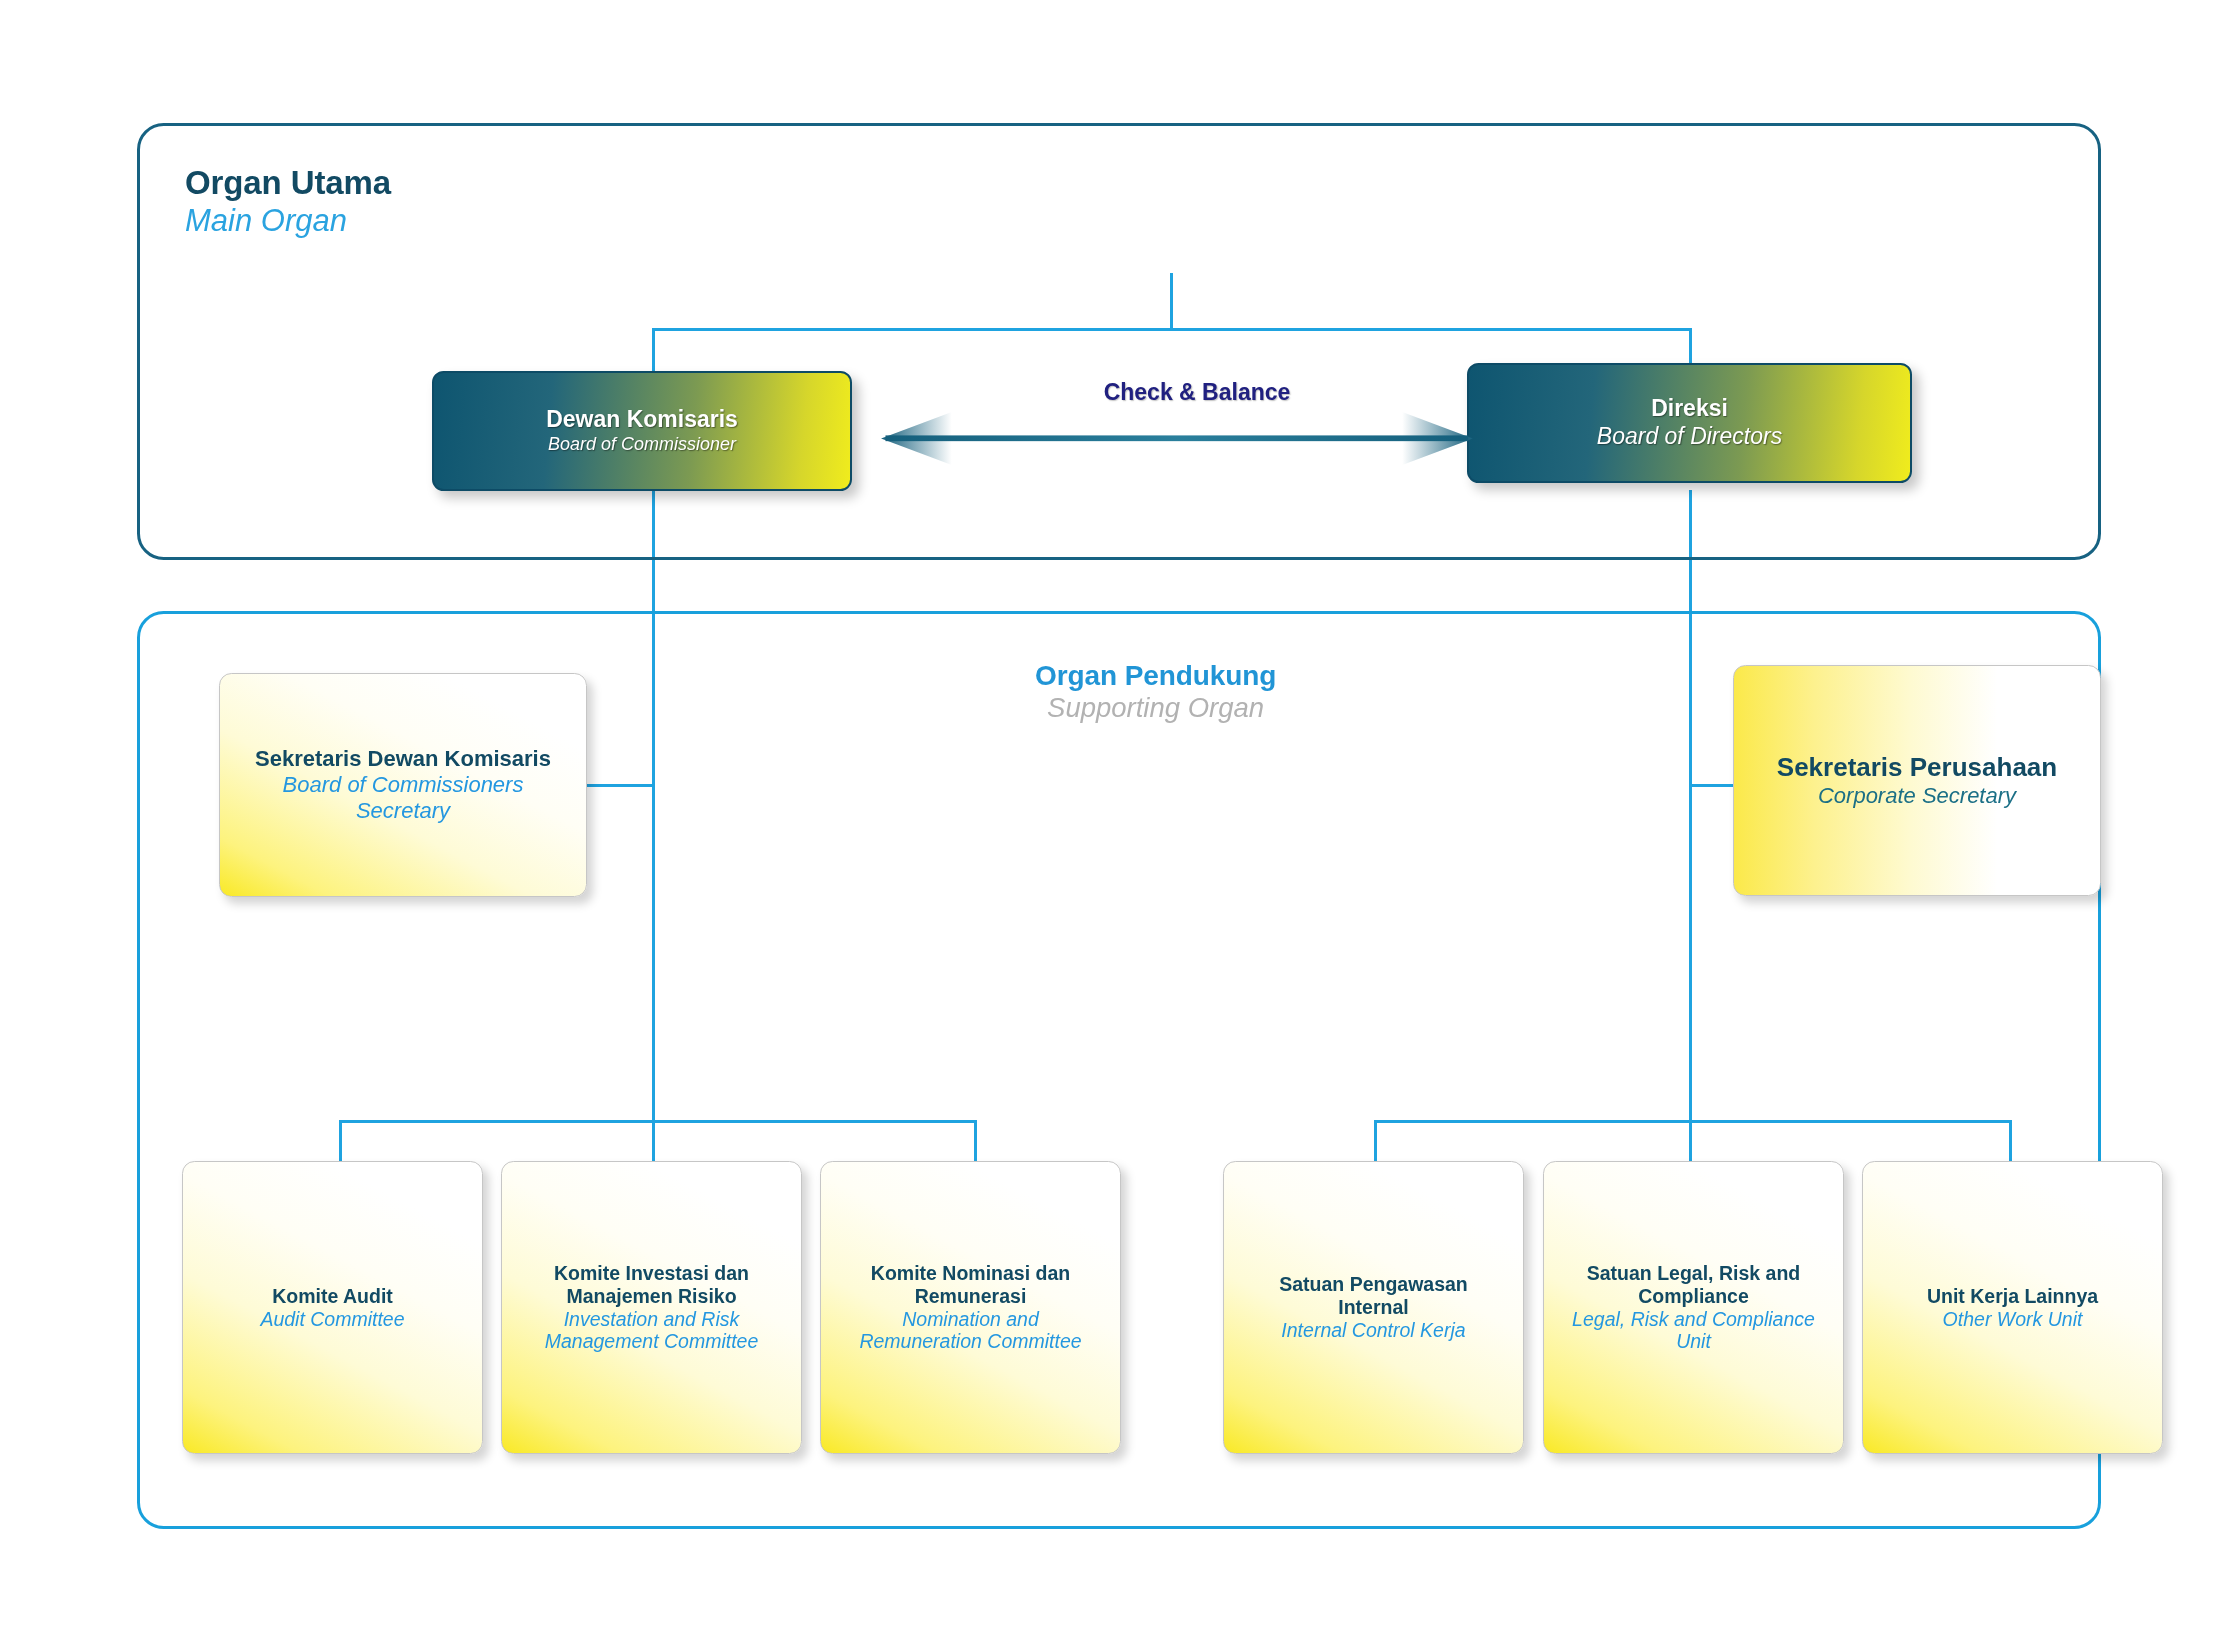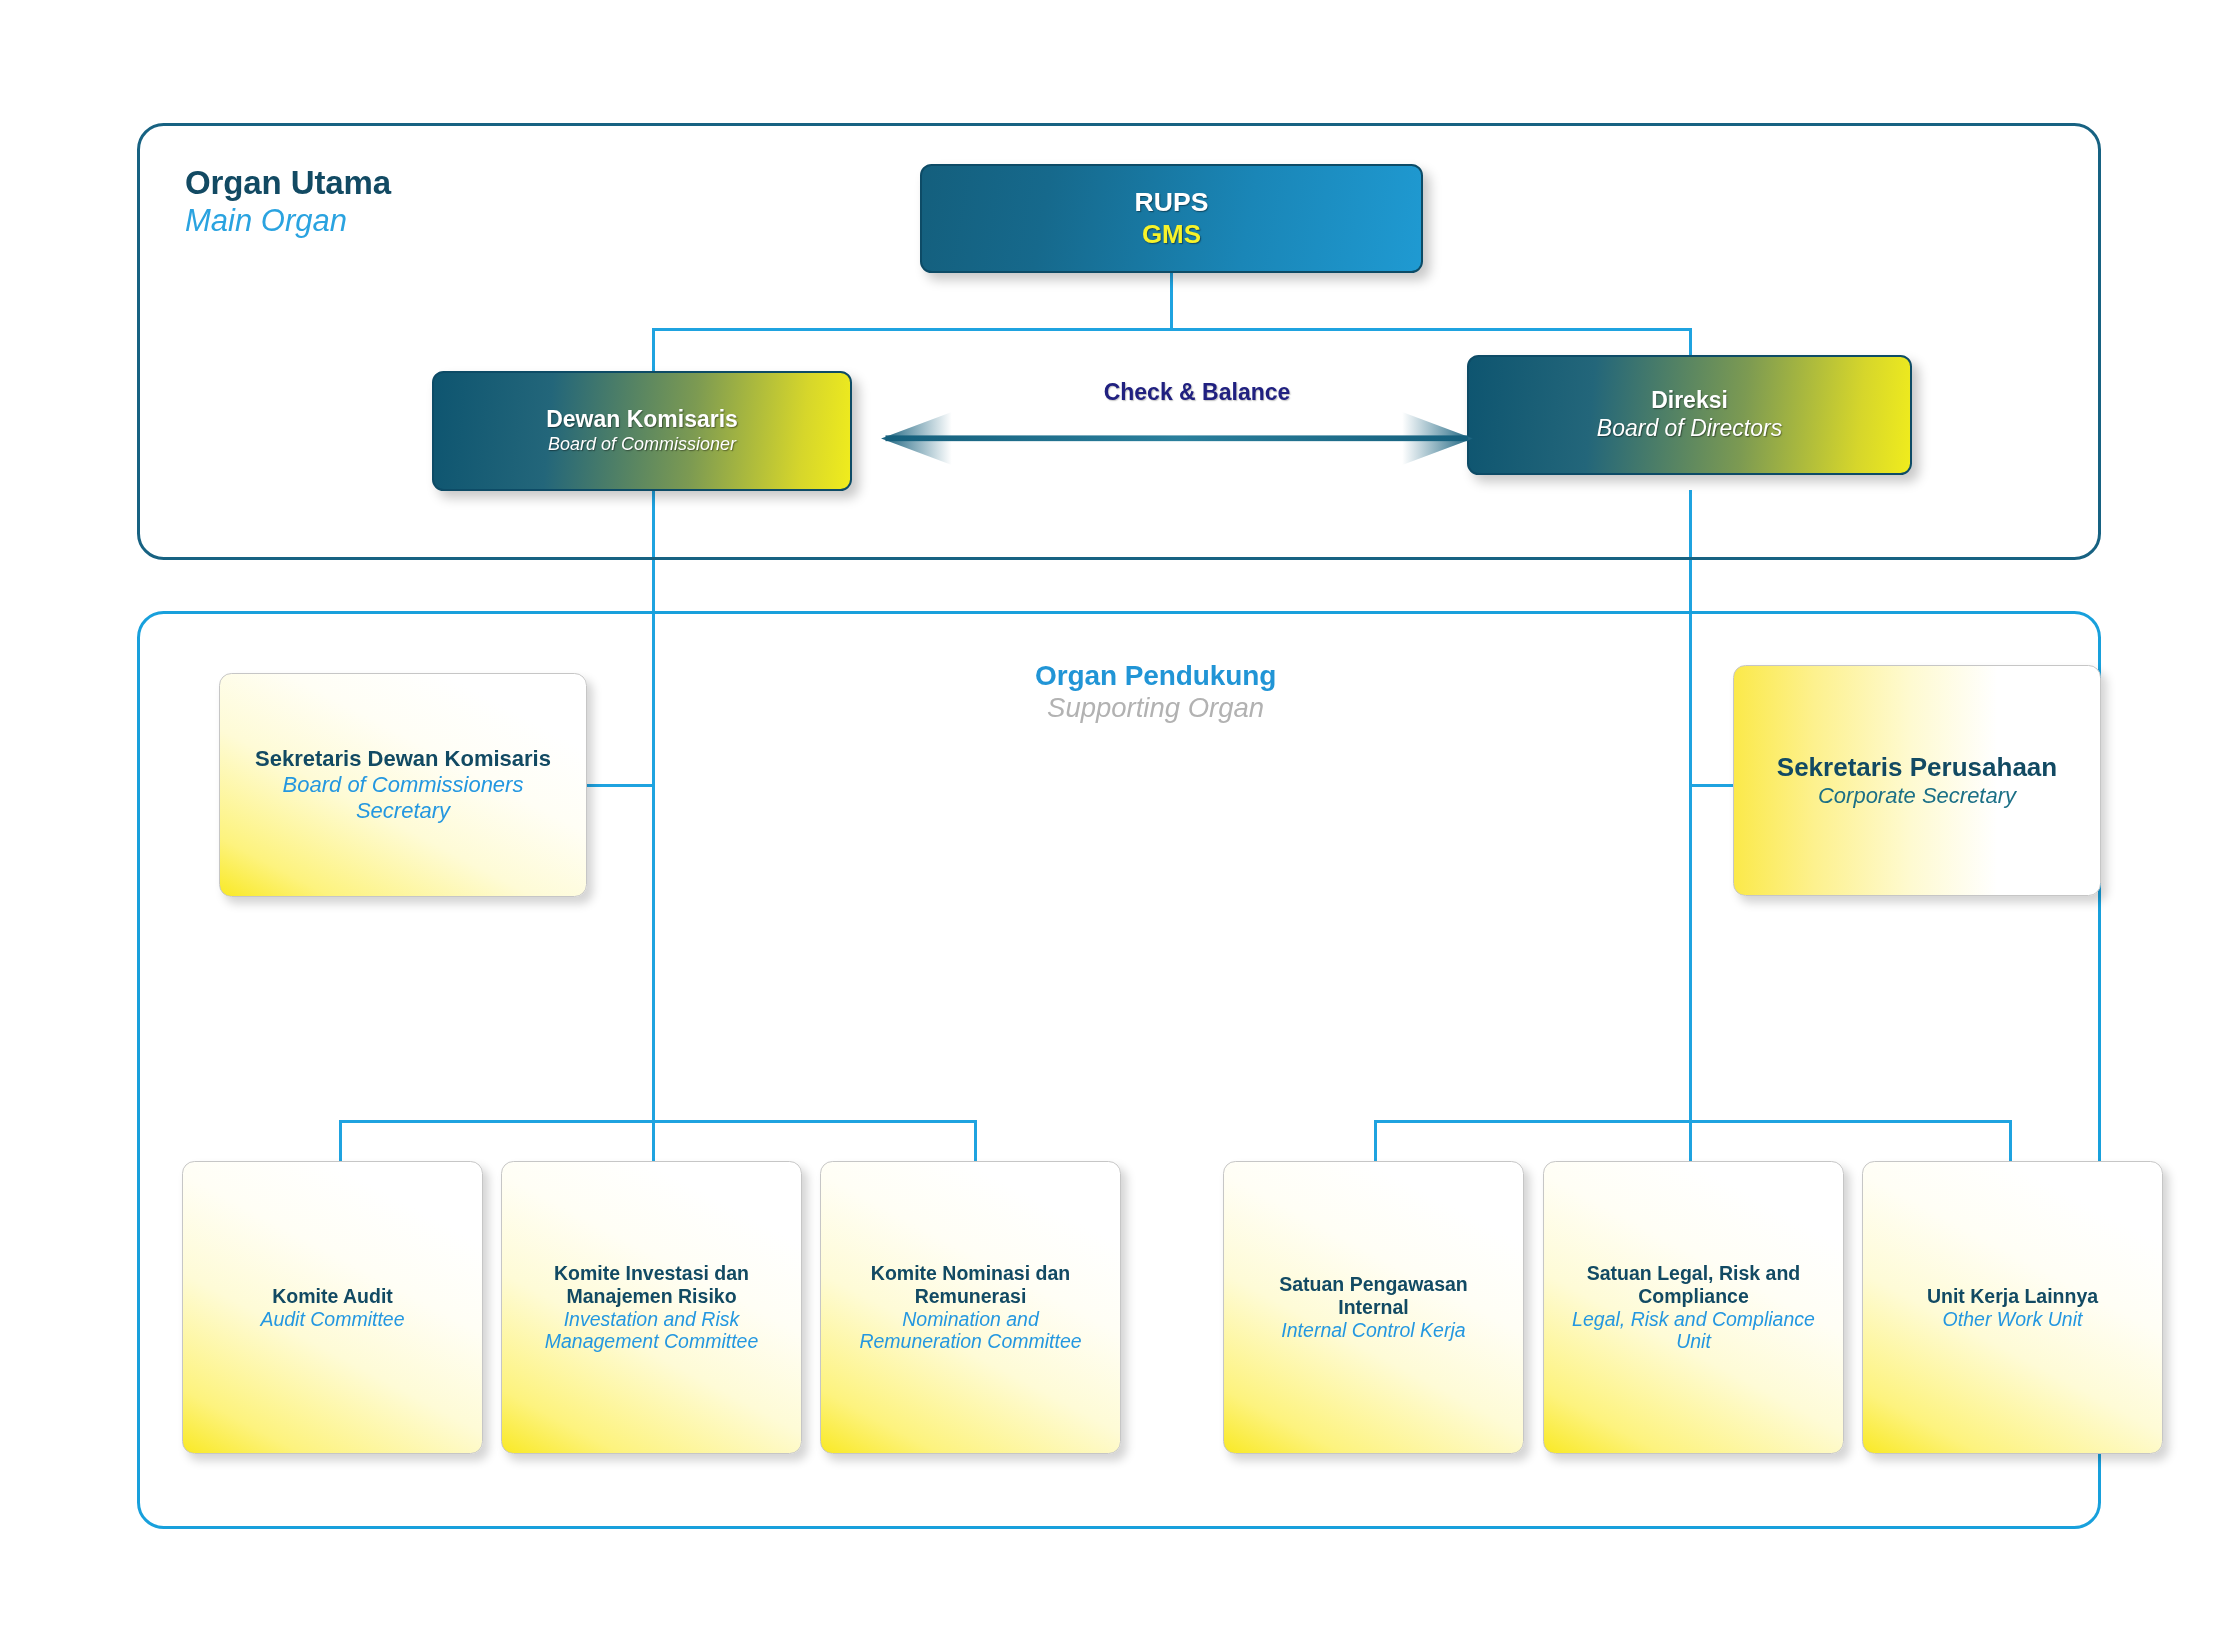--- a/index.html
+++ b/index.html
@@ -59,21 +59,21 @@
   #box-rups .t2{font-size:26px;color:#f7f32a;font-style:normal;font-weight:bold;}
 
   #box-dekom{
     left:432px;top:371px;width:420px;height:120px;
     background:linear-gradient(95deg,#0e5570 0%,#23667a 28%,#7c9a52 62%,#d6d62b 88%,#f0ec1d 100%);
   }
   #box-dekom .t1{font-size:23px;}
   #box-dekom .t2{font-size:18px;}
 
   #box-direksi{
-    left:1467px;top:355px;width:445px;height:120px;
+    left:1467px;top:363px;width:445px;height:120px;
     background:linear-gradient(95deg,#0e5570 0%,#23667a 28%,#7c9a52 62%,#d6d62b 88%,#f0ec1d 100%);
   }
   #box-direksi .t1{font-size:23px;}
   #box-direksi .t2{font-size:23px;}
 
   
   #cb-label{
     position:absolute;left:1042px;top:379px;width:310px;text-align:center;
     font-size:23px;font-weight:bold;color:#202080;
     text-shadow:0.9px 0.9px 1.3px rgba(0,0,0,0.25);
@@ -150,24 +150,20 @@
   <div class="sec-label" id="label-main">
     <div class="l1">Organ Utama</div>
     <div class="l2">Main Organ</div>
   </div>
 
   <div class="sec-label" id="label-support">
     <div class="l1">Organ Pendukung</div>
     <div class="l2">Supporting Organ</div>
   </div>
 
-  <div class="gbox" id="box-rups">
-    <div class="t1">RUPS</div>
-    <div class="t2">GMS</div>
-  </div>
 
   <div class="gbox" id="box-dekom">
     <div class="t1">Dewan Komisaris</div>
     <div class="t2">Board of Commissioner</div>
   </div>
 
   <div class="gbox" id="box-direksi">
     <div class="t1">Direksi</div>
     <div class="t2">Board of Directors</div>
   </div>

